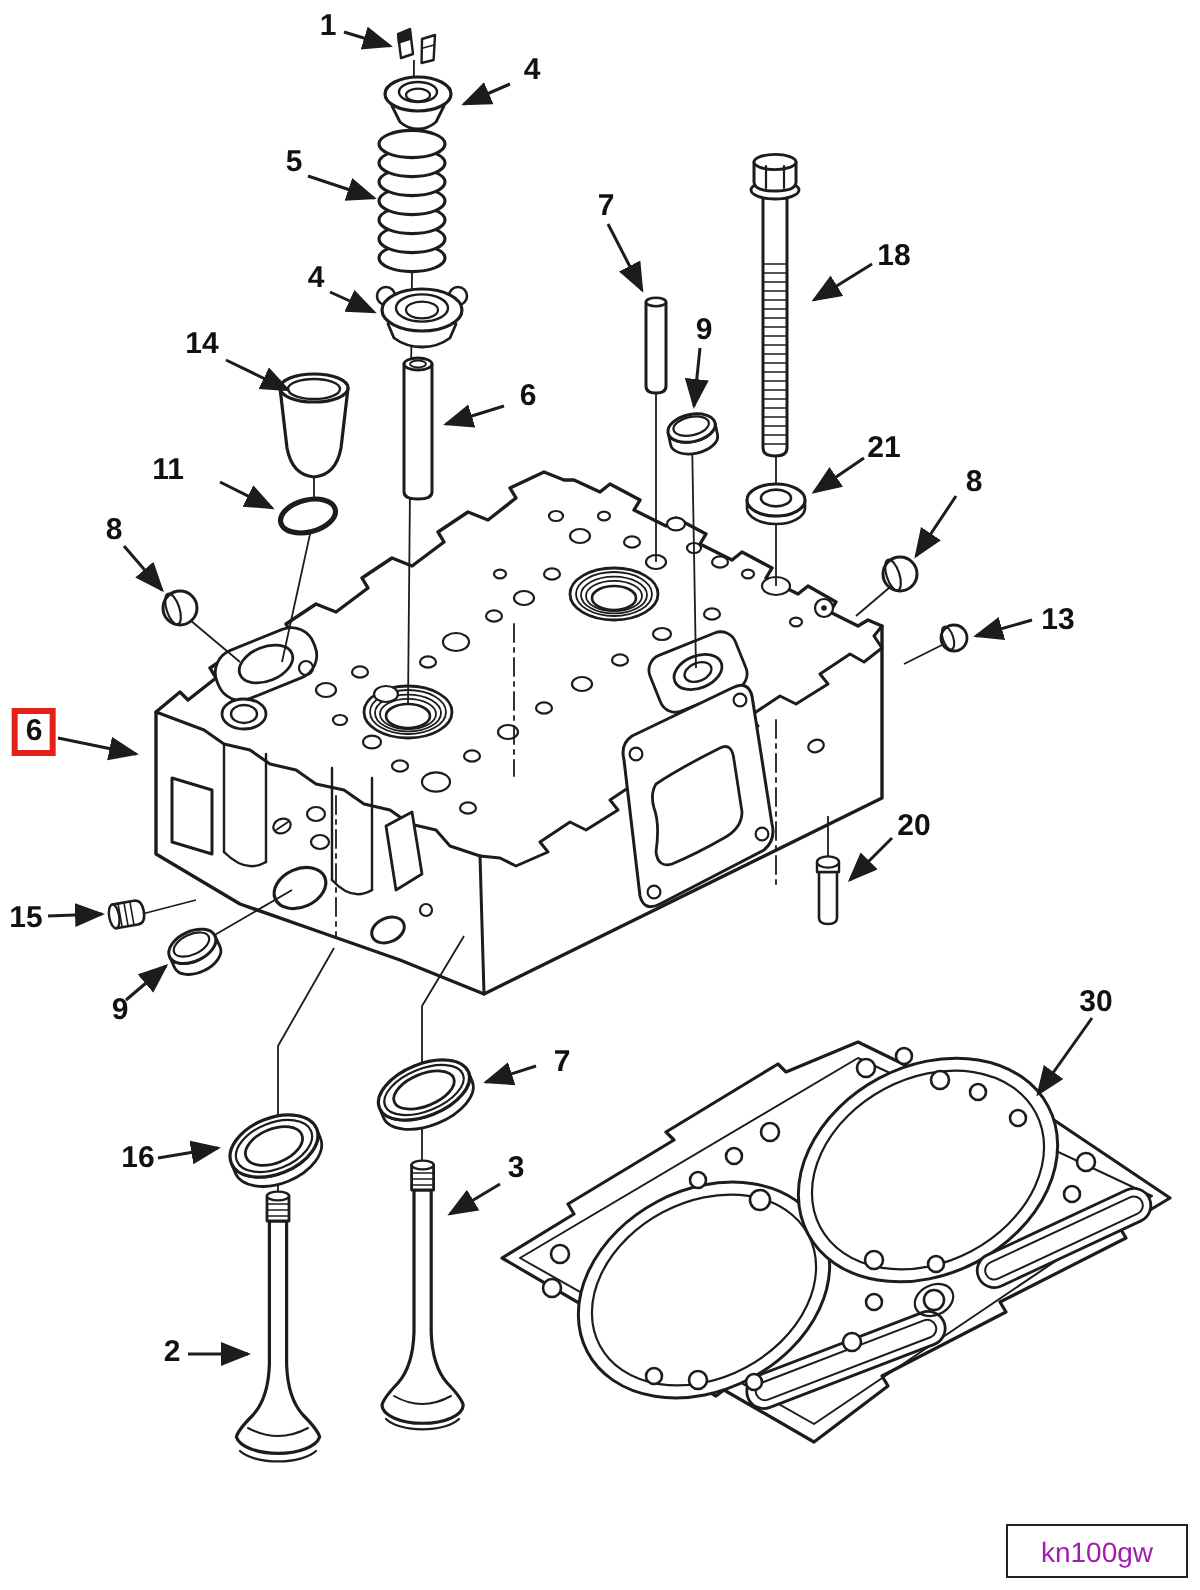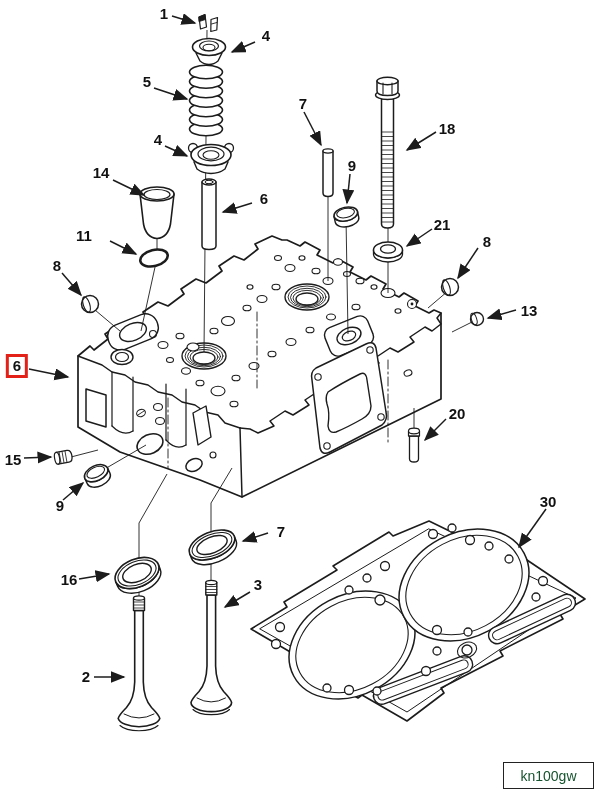--- a/index.html
+++ b/index.html
@@ -5,21 +5,21 @@
   html,body{margin:0;padding:0;background:#ffffff;}
   #stage{position:relative;width:600px;height:795px;background:#ffffff;overflow:hidden;
          font-family:"Liberation Sans", sans-serif;}
   #stage svg{position:absolute;left:0;top:0;}
   .callout{position:absolute;transform:translate(-50%,-50%);font-size:15px;font-weight:bold;
            color:#111;line-height:1;letter-spacing:0;user-select:none;}
   .callout-box{position:absolute;transform:translate(-50%,-50%);border:3px solid #e32119;
            background:#fff;padding:1px 4px 2px 4px;display:flex;align-items:center;justify-content:center;}
   .callout-box .callout{position:static;transform:none;}
   .code-box{position:absolute;left:503px;top:762px;width:89px;height:25px;border:1.6px solid #222;
-           display:flex;align-items:center;justify-content:center;font-size:14px;color:#14532d;background:#fff;}
+           display:flex;align-items:center;justify-content:center;font-size:14px;color:#a21caf;background:#fff;}
   .part{stroke:#1c1c1c;fill:none;}
 </style>
 </head>
 <body>
 
 <div id="stage">
 
 <svg width="600" height="795" viewBox="0 0 600 795">
   <defs>
     <marker id="ah" markerWidth="11" markerHeight="9" refX="9" refY="4" orient="auto">

